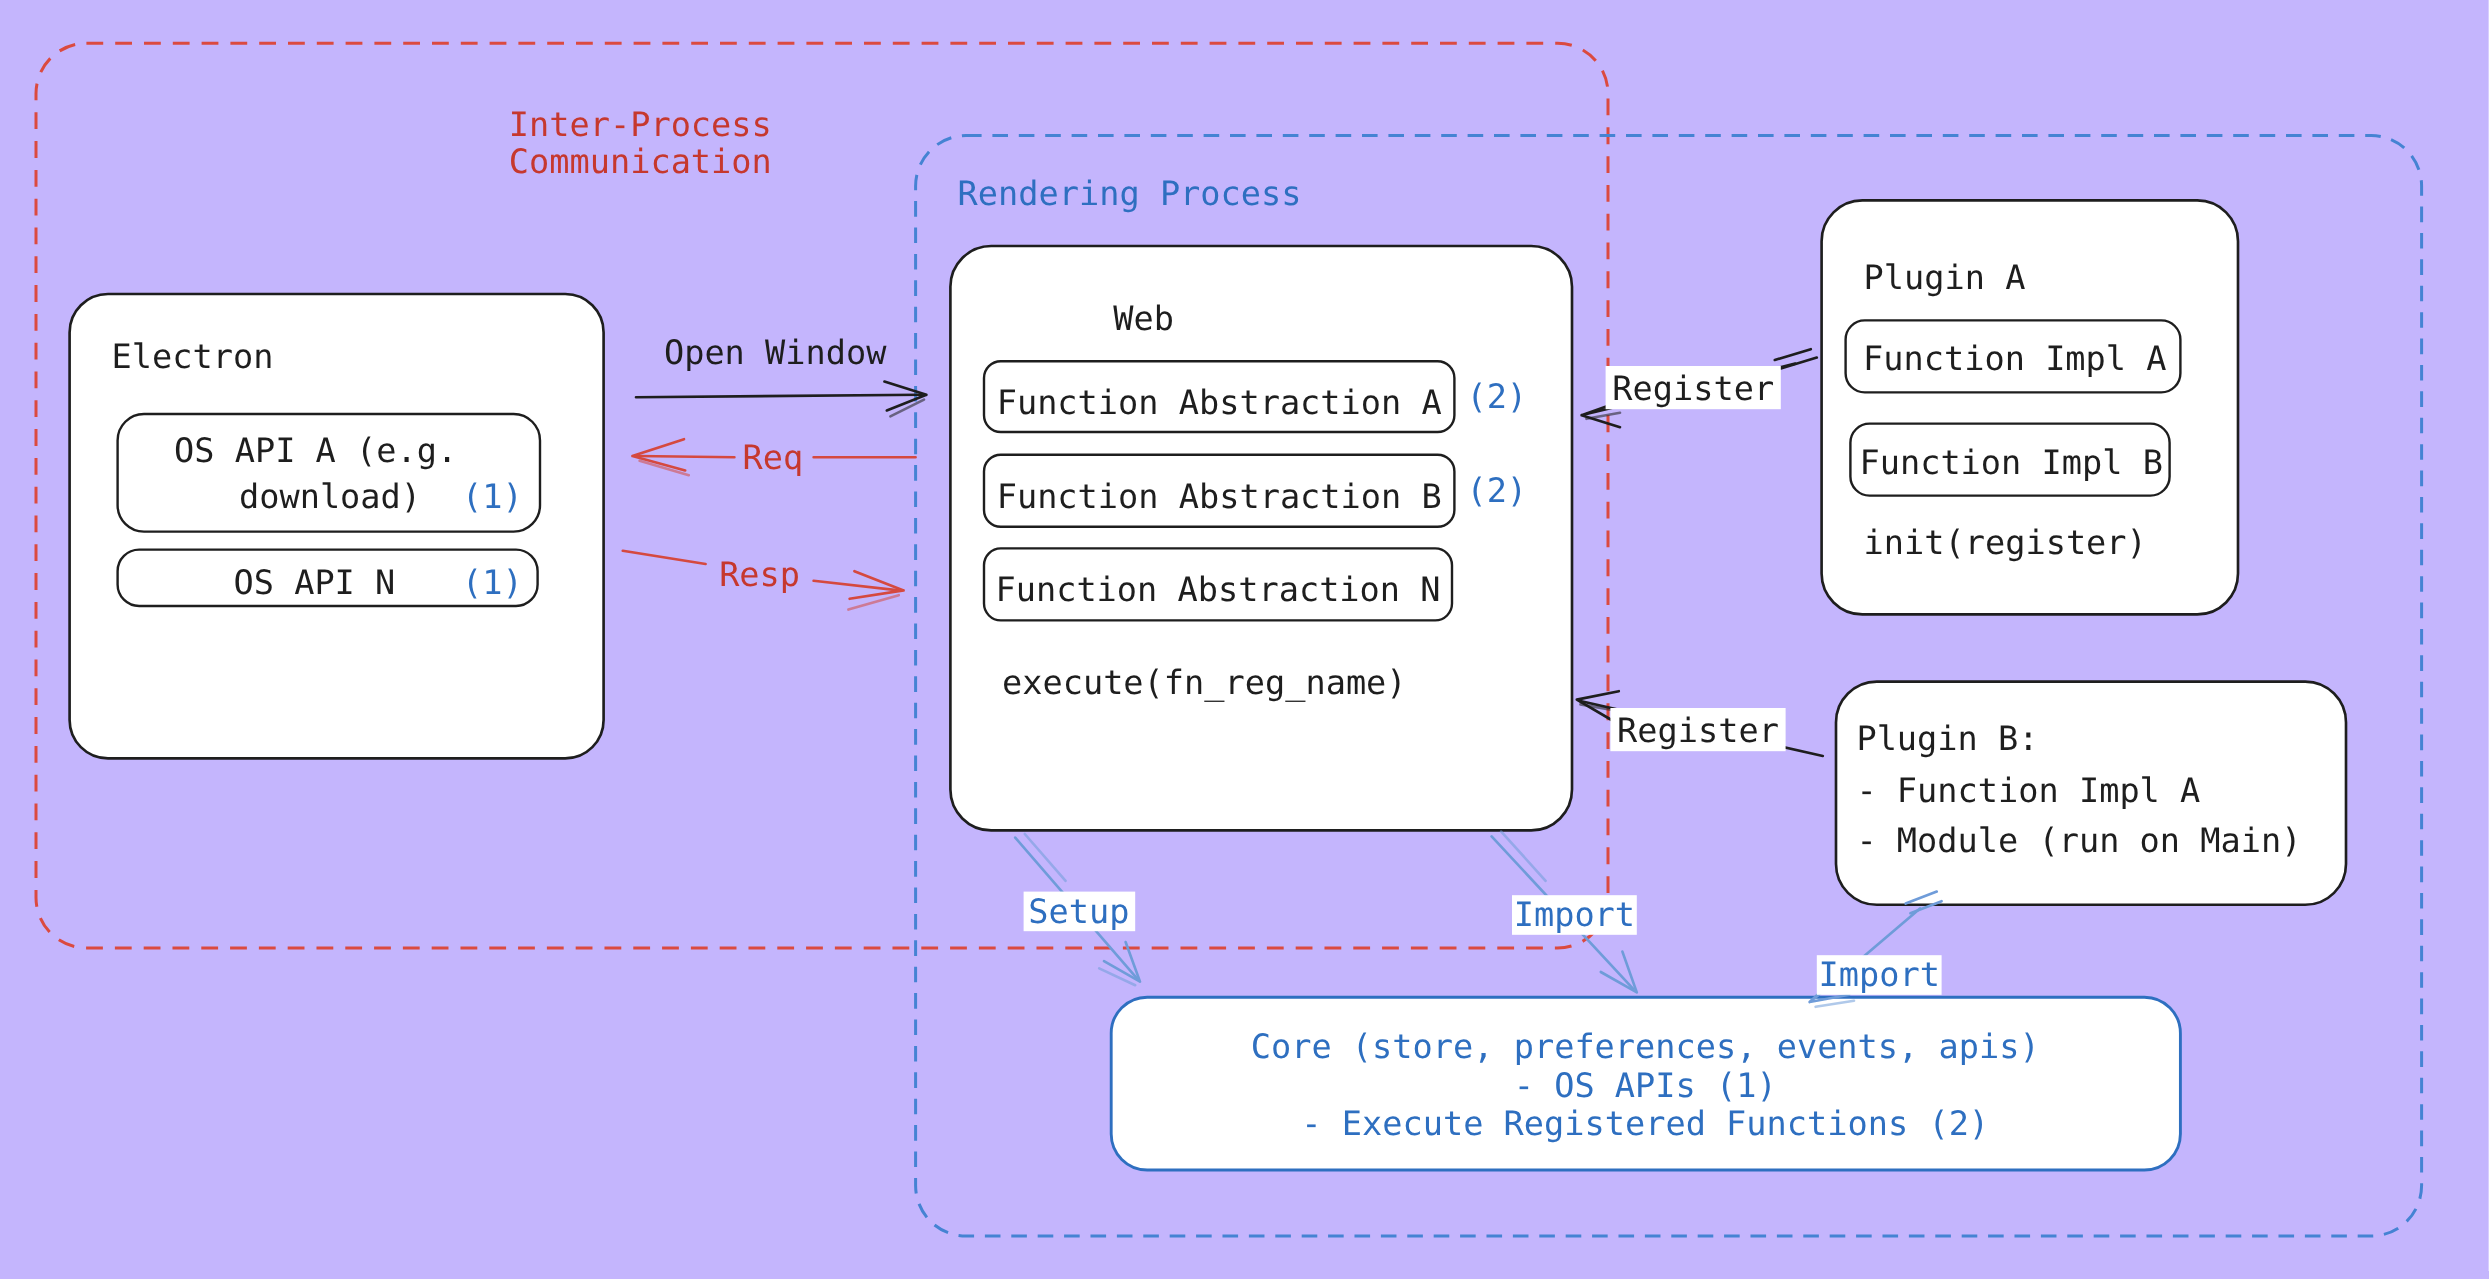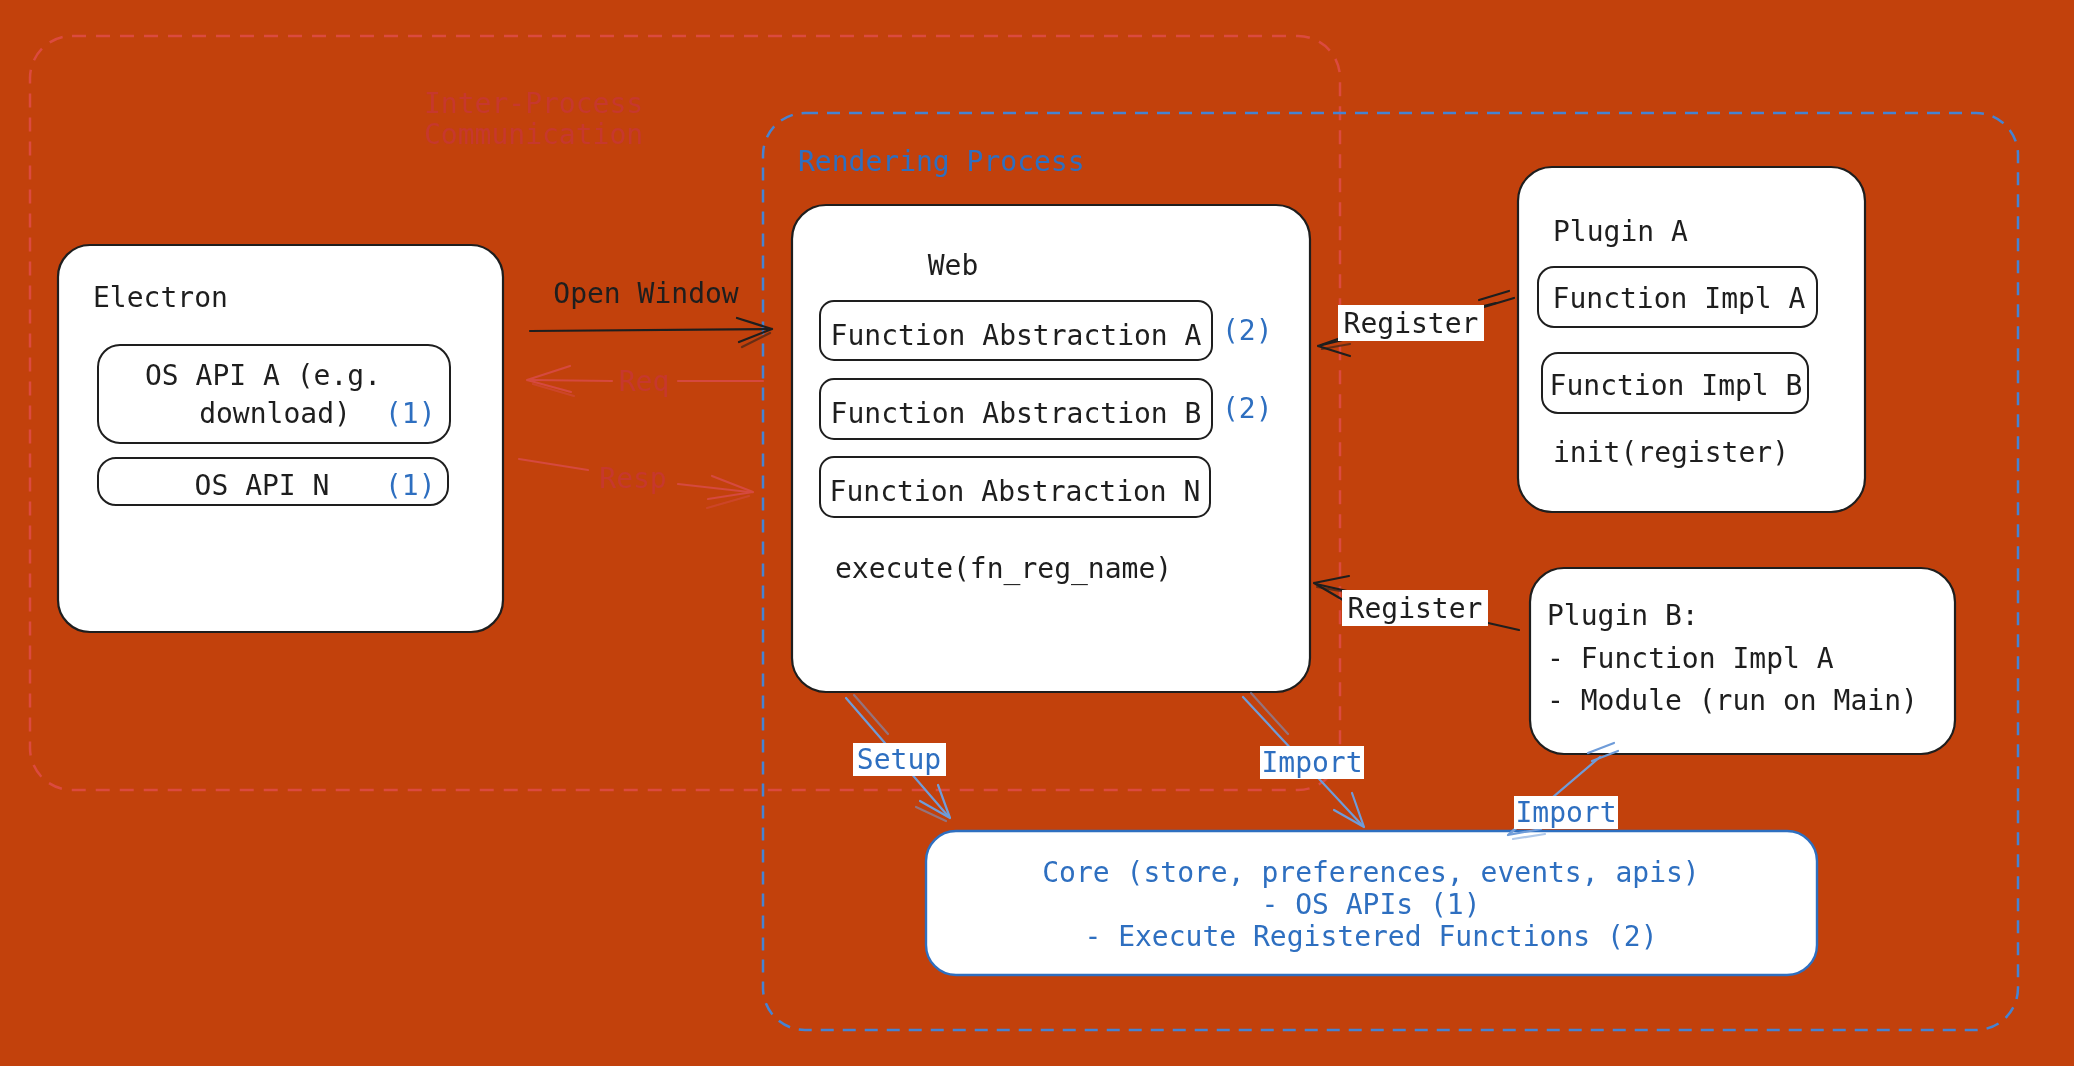--- a/index.html
+++ b/index.html
@@ -4,21 +4,21 @@
 <style>
   html, body {
     margin: 0;
     padding: 0;
     background: #ffffff;
   }
   .stage {
     position: relative;
     width: 2074px;
     height: 1066px;
-    background: #c2410c;
+    background: #c4b5fd;
     overflow: hidden;
   }
   svg { display: block; }
   text {
     font-family: "DejaVu Sans Mono", "Liberation Mono", monospace;
     font-size: 28px;
     fill: #1e1e1e;
   }
   .t-red  { fill: #c6382e; }
   .t-blue { fill: #2e6fc0; }

